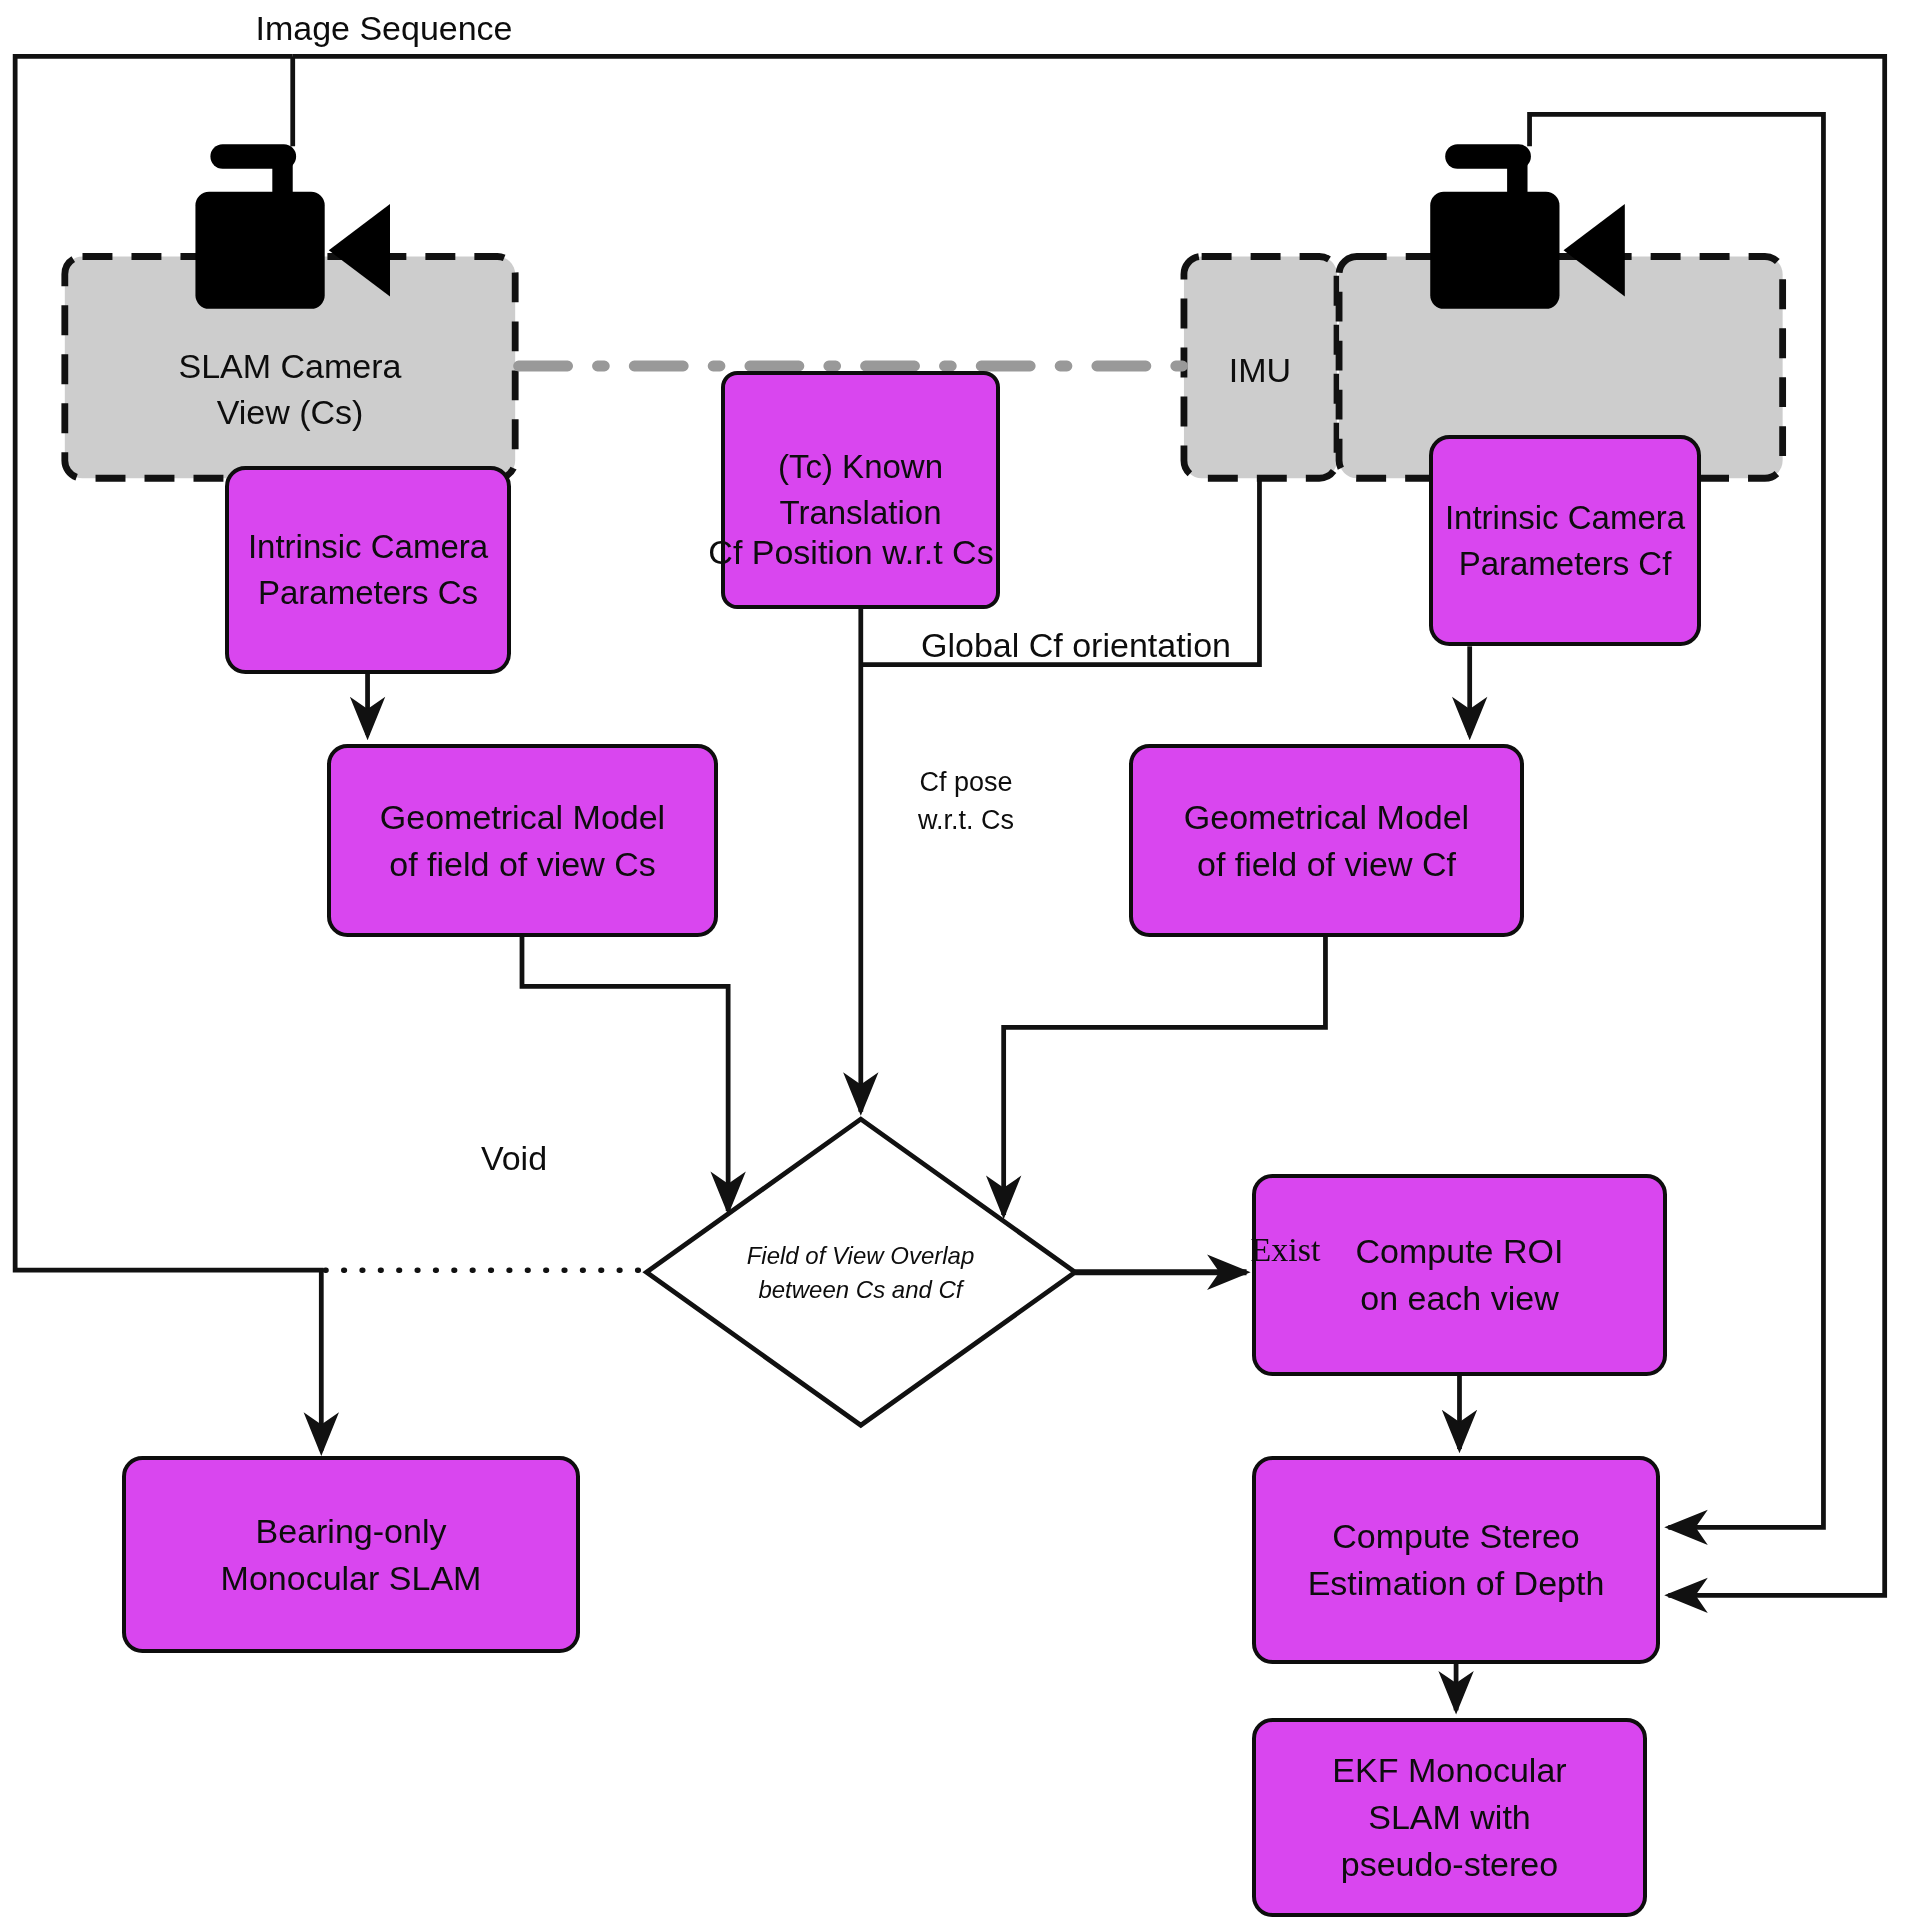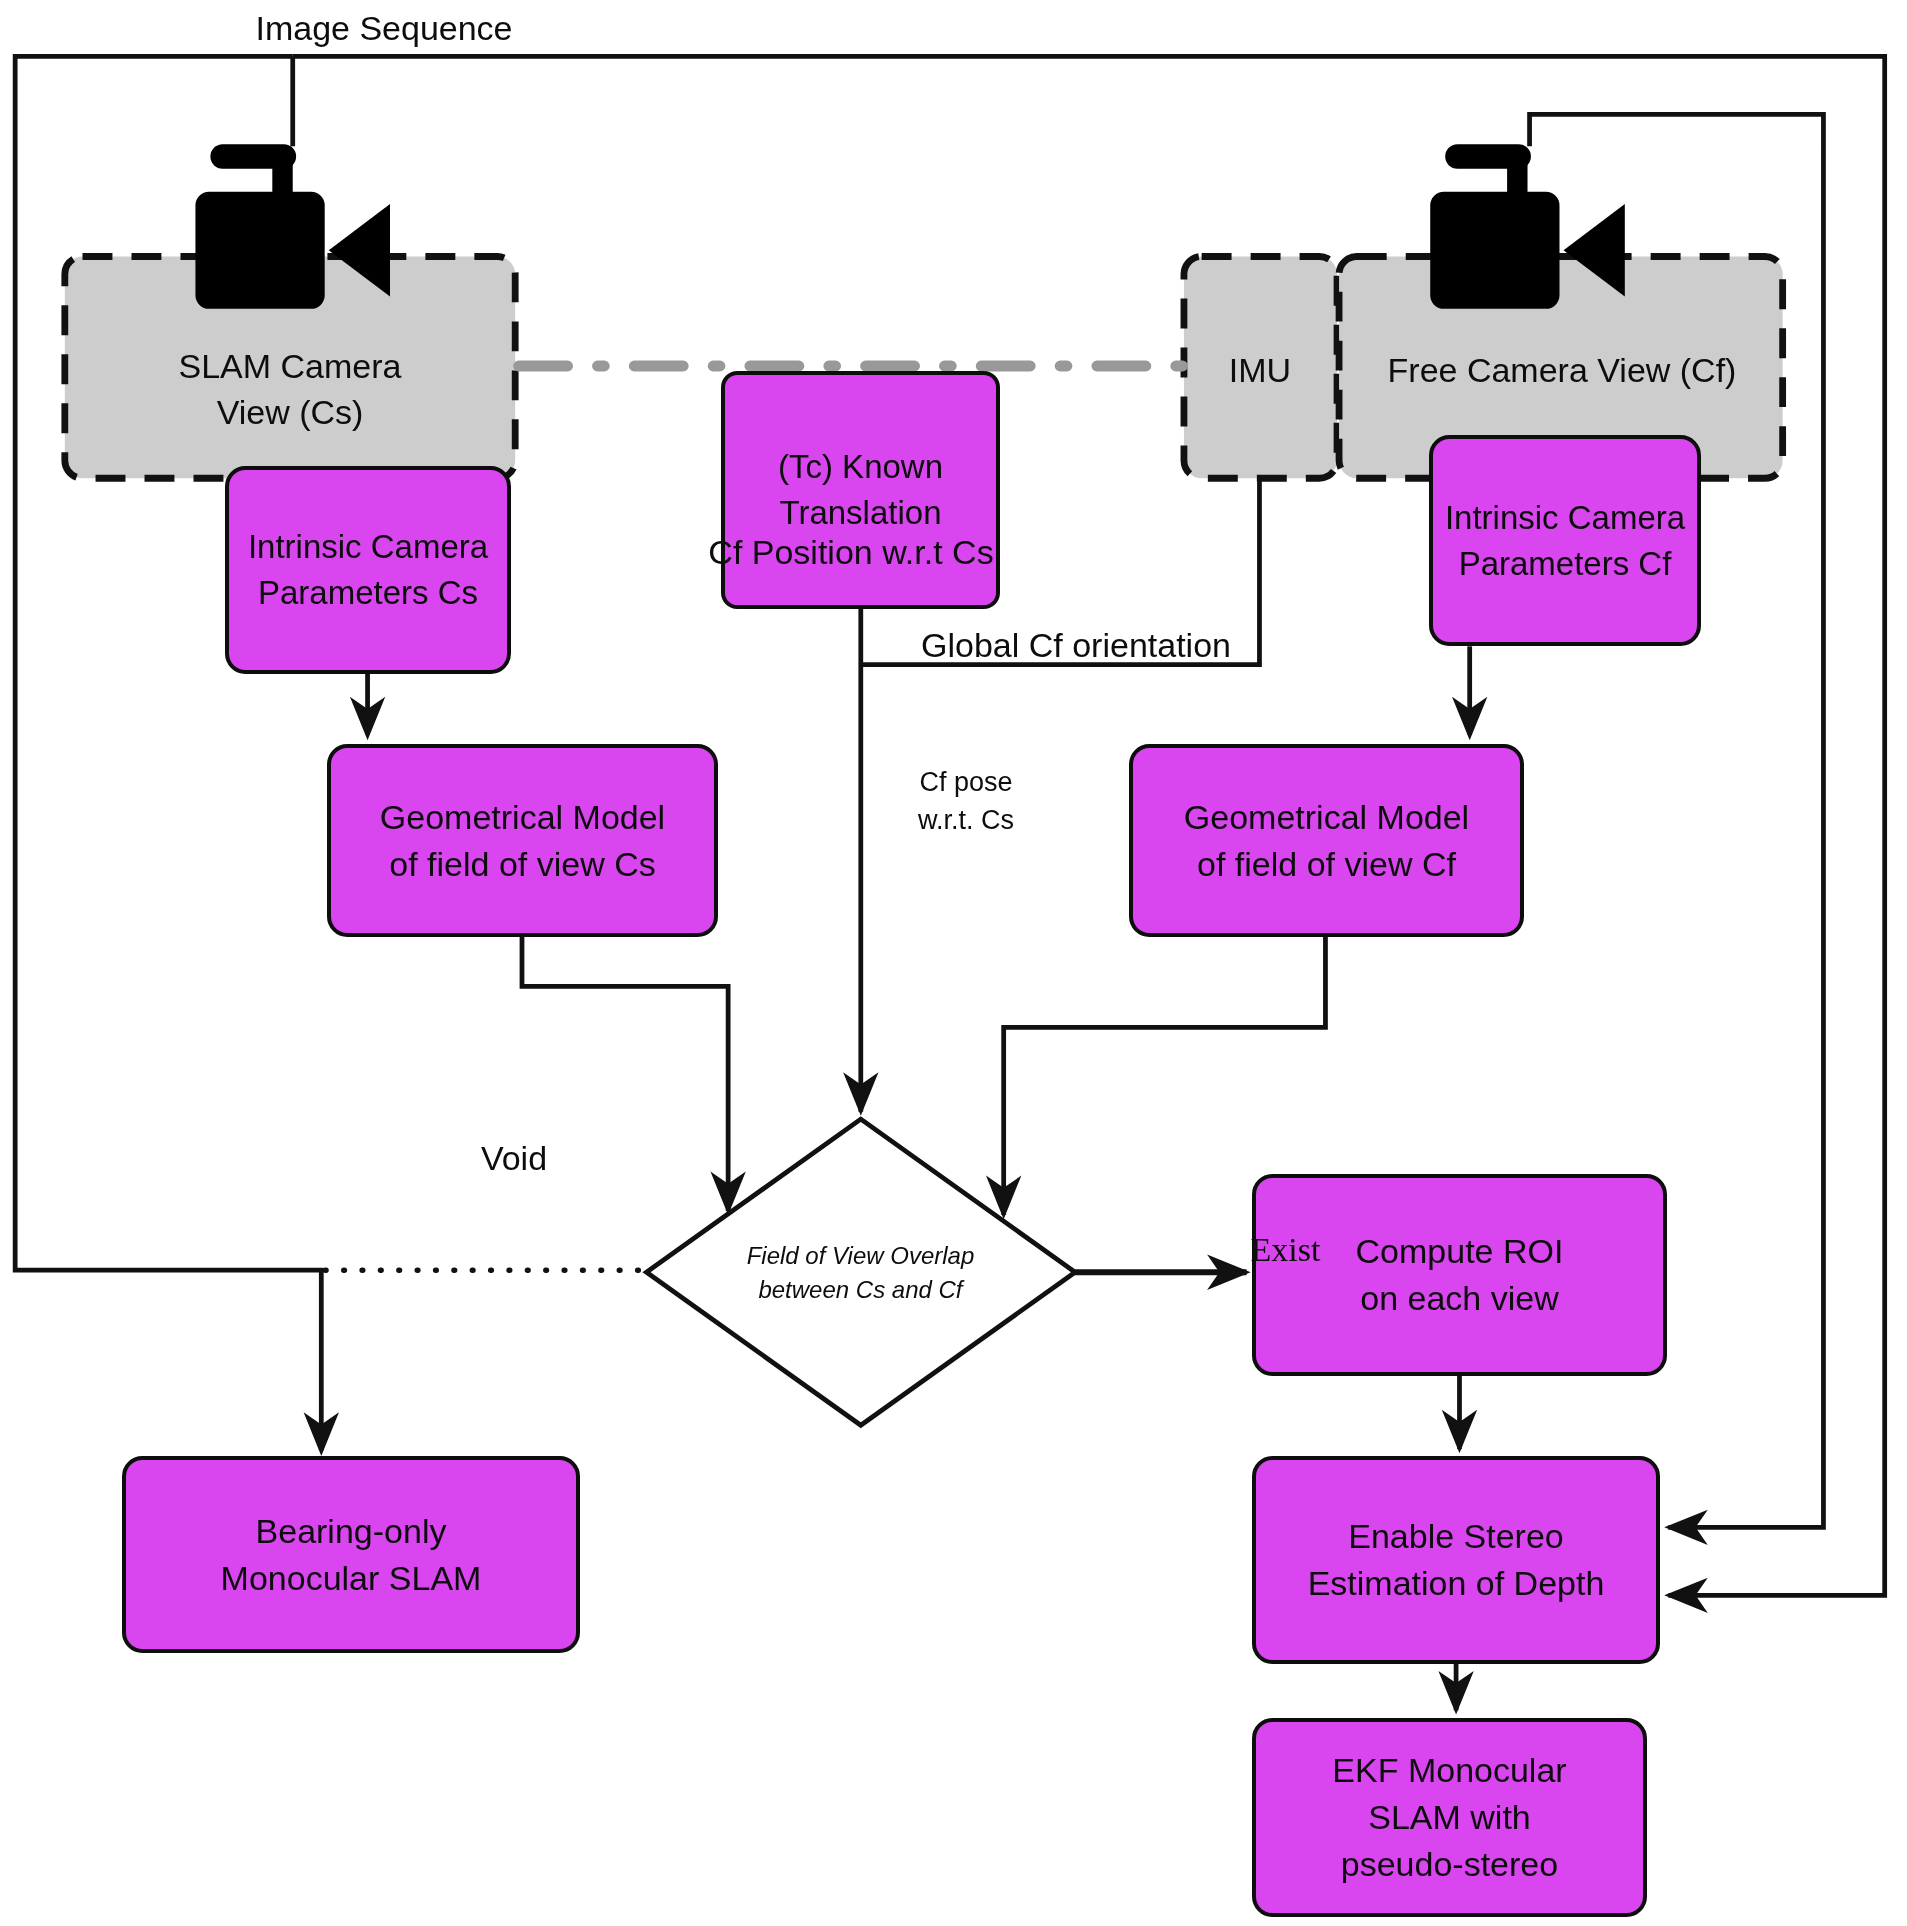--- a/index.html
+++ b/index.html
@@ -109,21 +109,20 @@
       <rect x="0" y="70" width="190" height="172" rx="20"></rect>
       <path d="M196,156 L286,88 L286,224 Z"></path>
       <rect x="22" y="0" width="126" height="36" rx="18"></rect>
       <rect x="113" y="24" width="30" height="58"></rect>
     </g>
   </svg>
 
   <div class="gray-label" style="left:75px;top:310px;width:430px;height:160px;">SLAM Camera
 View (Cs)</div>
   <div class="gray-label" style="left:1187px;top:272px;width:146px;height:197px;">IMU</div>
-  <div class="gray-label" style="left:1351px;top:272px;width:422px;height:197px;">Free Camera View (Cf)</div>
 
   <div class="node" style="left:225px;top:466px;width:286px;height:208px;font-size:33px;">Intrinsic Camera
 Parameters Cs</div>
 
   <div class="node" style="left:721px;top:371px;width:279px;height:238px;font-size:33px;border-radius:16.3px;">(Tc) Known
 Translation</div>
 
   <div class="node" style="left:1429px;top:435px;width:272px;height:211px;font-size:33px;">Intrinsic Camera
 Parameters Cf</div>
 
@@ -132,21 +131,21 @@
 
   <div class="node" style="left:1129px;top:744px;width:395px;height:193px;">Geometrical Model
 of field of view Cf</div>
 
   <div class="diamond-label">Field of View Overlap
 between Cs and Cf</div>
 
   <div class="node" style="left:1252px;top:1174px;width:415px;height:202px;">Compute ROI
 on each view</div>
 
-  <div class="node" style="left:1252px;top:1456px;width:408px;height:208px;">Enable Stereo
+  <div class="node" style="left:1252px;top:1456px;width:408px;height:208px;">Compute Stereo
 Estimation of Depth</div>
 
   <div class="node" style="left:1252px;top:1718px;width:395px;height:199px;">EKF Monocular
 SLAM with
 pseudo-stereo</div>
 
   <div class="node" style="left:122px;top:1456px;width:458px;height:197px;">Bearing-only
 Monocular SLAM</div>
 
   <div class="float-label" style="left:214px;top:6.8px;width:340px;height:44px;">Image Sequence</div>

